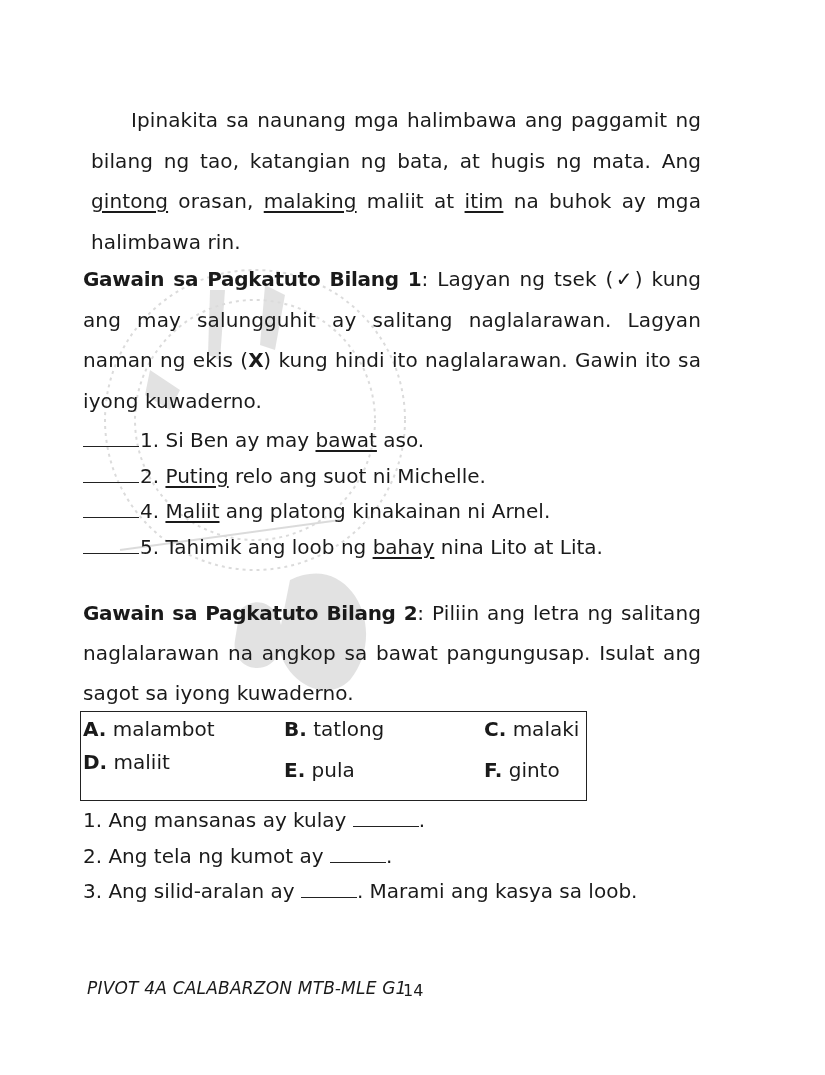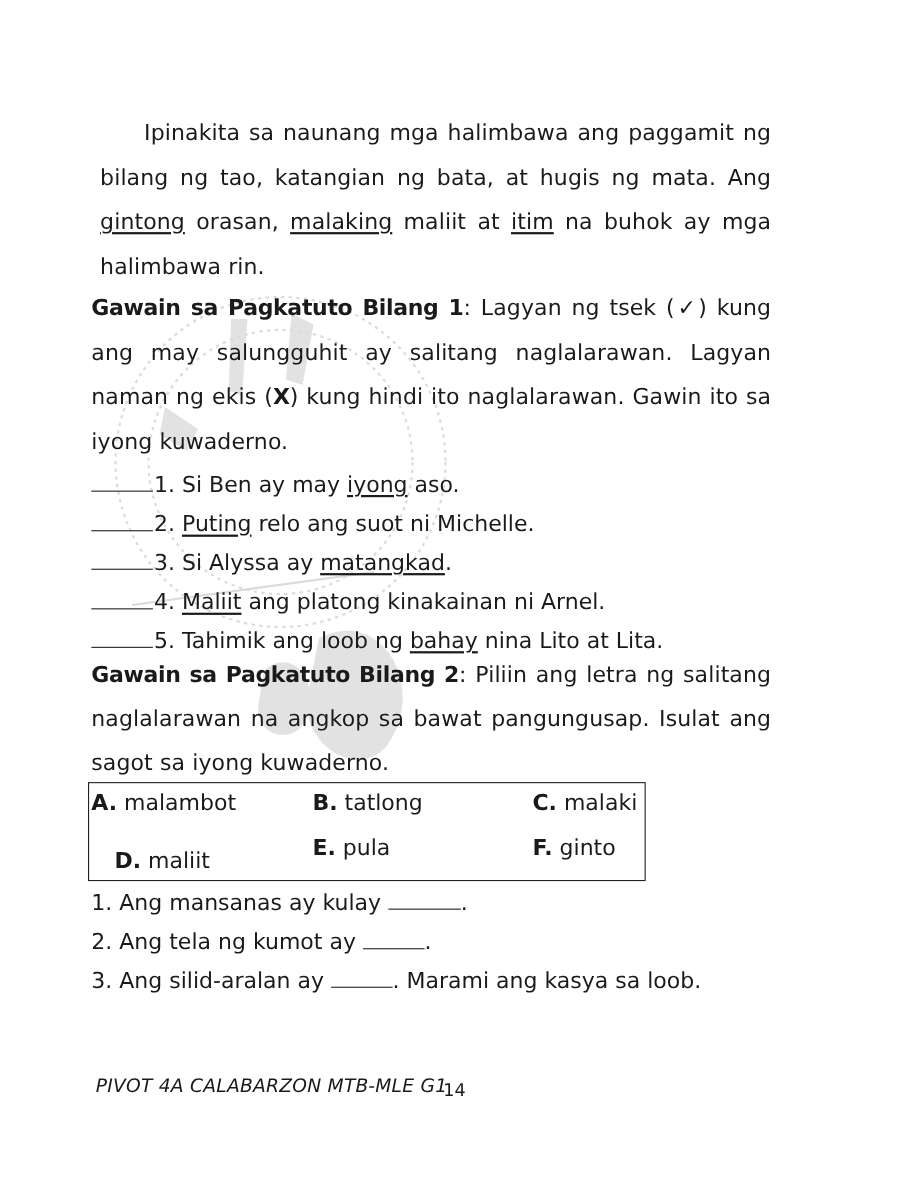--- a/index.html
+++ b/index.html
@@ -129,34 +129,33 @@
   <line x1="30" y1="300" x2="250" y2="270" stroke="#9a9a9a" stroke-width="2"></line>
 </svg>
 
 <div class="page">
 
   <div class="para intro"><span class="indent"></span><span>Ipinakita sa naunang mga halimbawa ang paggamit ng bilang ng tao, katangian ng bata, at hugis ng mata. Ang </span><u>gintong</u><span> orasan, </span><u>malaking</u><span> maliit at </span><u>itim</u><span> na buhok ay mga halimbawa rin.</span></div>
 
   <div class="para act1"><span class="bold">Gawain sa Pagkatuto Bilang 1</span><span>: Lagyan ng tsek (</span><span class="bold">✓</span><span>)  kung ang may salungguhit ay salitang naglalarawan. Lagyan naman ng ekis (</span><span class="bold">X</span><span>) kung hindi ito naglalarawan. Gawin ito sa iyong kuwaderno.</span></div>
 
   <div class="items">
-    <div class="row"><span class="blank-prefix"></span><span>1.</span><span> Si Ben ay may </span><u>iyong</u><span> aso.</span></div>
+    <div class="row"><span class="blank-prefix"></span><span>1.</span><span> Si Ben ay may </span><u>bawat</u><span> aso.</span></div>
     <div class="row"><span class="blank-prefix"></span><span>2.</span><span> </span><u>Puting</u><span> relo ang suot ni Michelle.</span></div>
-    <div class="row"><span class="blank-prefix"></span><span>3.</span><span> Si Alyssa ay </span><u>matangkad</u><span>.</span></div>
     <div class="row"><span class="blank-prefix"></span><span>4.</span><span> </span><u>Maliit</u><span> ang platong kinakainan ni Arnel.</span></div>
     <div class="row"><span class="blank-prefix"></span><span>5.</span><span> Tahimik ang loob ng </span><u>bahay</u><span> nina Lito at Lita.</span></div>
   </div>
 
   <div class="para act2"><span class="bold">Gawain sa Pagkatuto Bilang 2</span><span>: Piliin ang letra ng salitang naglalarawan na angkop sa bawat pangungusap. Isulat ang sagot sa iyong kuwaderno.</span></div>
 
   <div class="choices-box">
     <div class="choice" style="left:2px; top:5px;"><span class="letter">A.</span><span> malambot</span></div>
     <div class="choice" style="left:203px; top:5px;"><span class="letter">B.</span><span> tatlong</span></div>
     <div class="choice" style="left:403px; top:5px;"><span class="letter">C.</span><span> malaki</span></div>
-    <div class="choice" style="left:2px; top:58px;margin-left:21px;"><span class="letter">D.</span><span> maliit</span></div>
+    <div class="choice" style="left:2px; top:38px;"><span class="letter">D.</span><span> maliit</span></div>
     <div class="choice" style="left:203px; top:46px;"><span class="letter">E.</span><span> pula</span></div>
     <div class="choice" style="left:403px; top:46px;"><span class="letter">F.</span><span> ginto</span></div>
   </div>
 
   <div class="q-list">
     <div class="row"><span>1. Ang mansanas ay kulay </span><span class="blank" style="width:66px;"></span><span>.</span></div>
     <div class="row"><span>2. Ang tela ng kumot ay </span><span class="blank" style="width:56px;"></span><span>.</span></div>
     <div class="row"><span>3. Ang silid-aralan ay </span><span class="blank" style="width:56px;"></span><span>. Marami ang kasya sa loob.</span></div>
   </div>
 </div>

